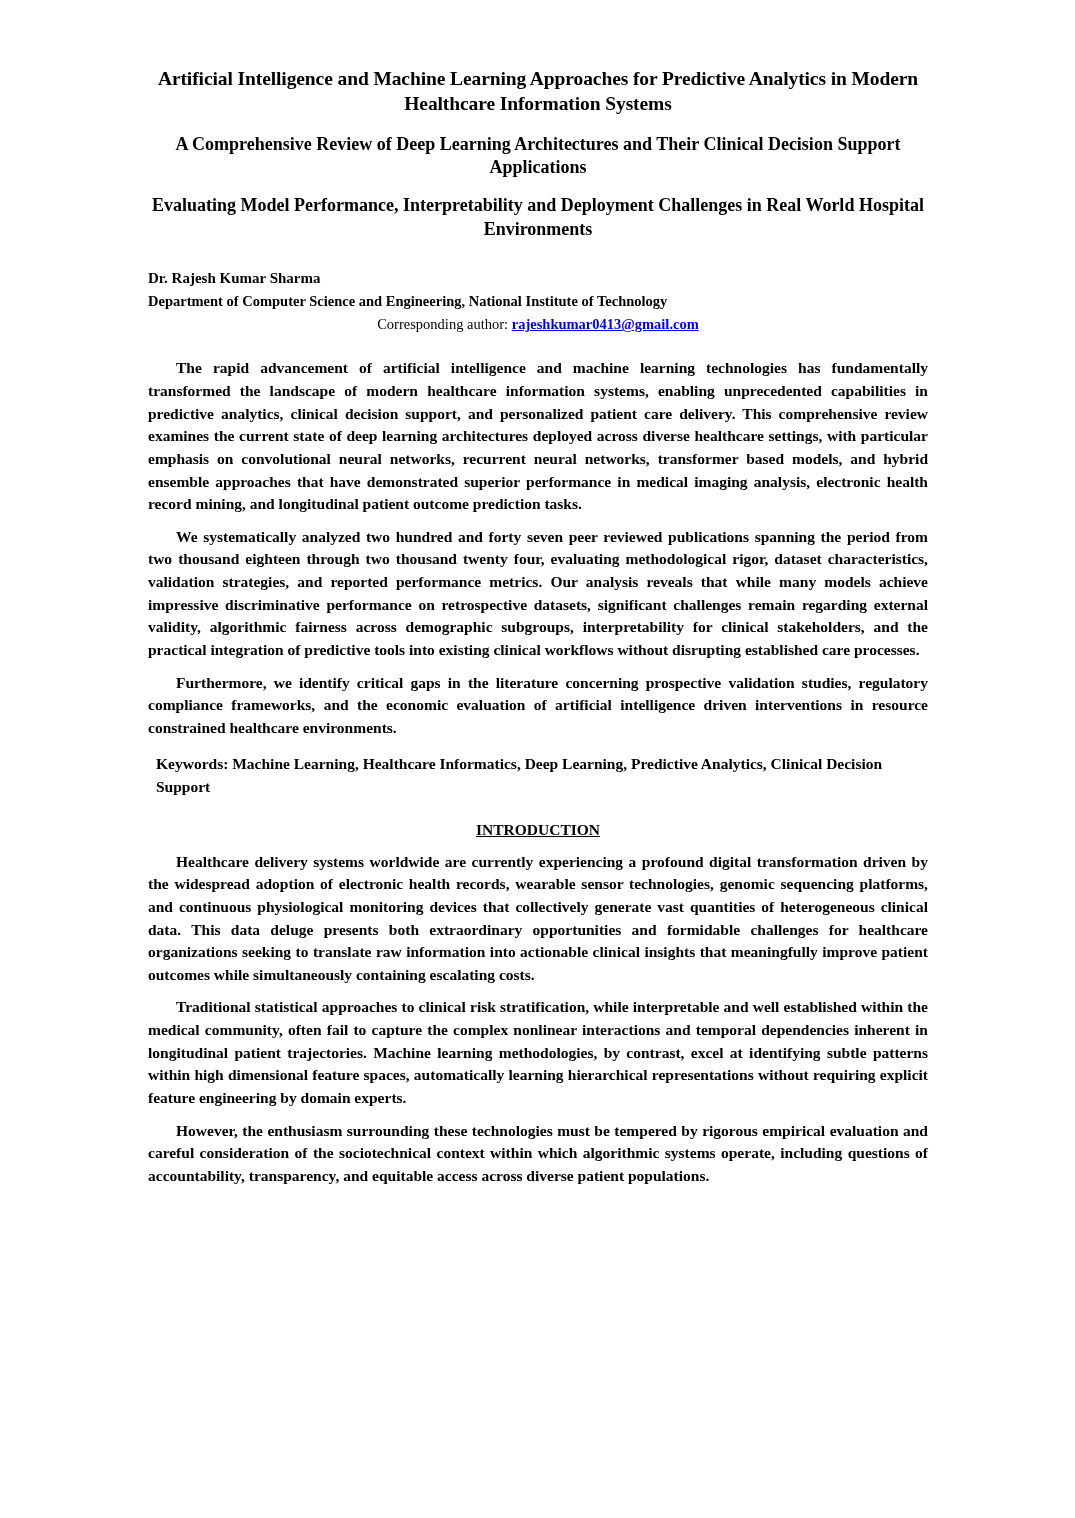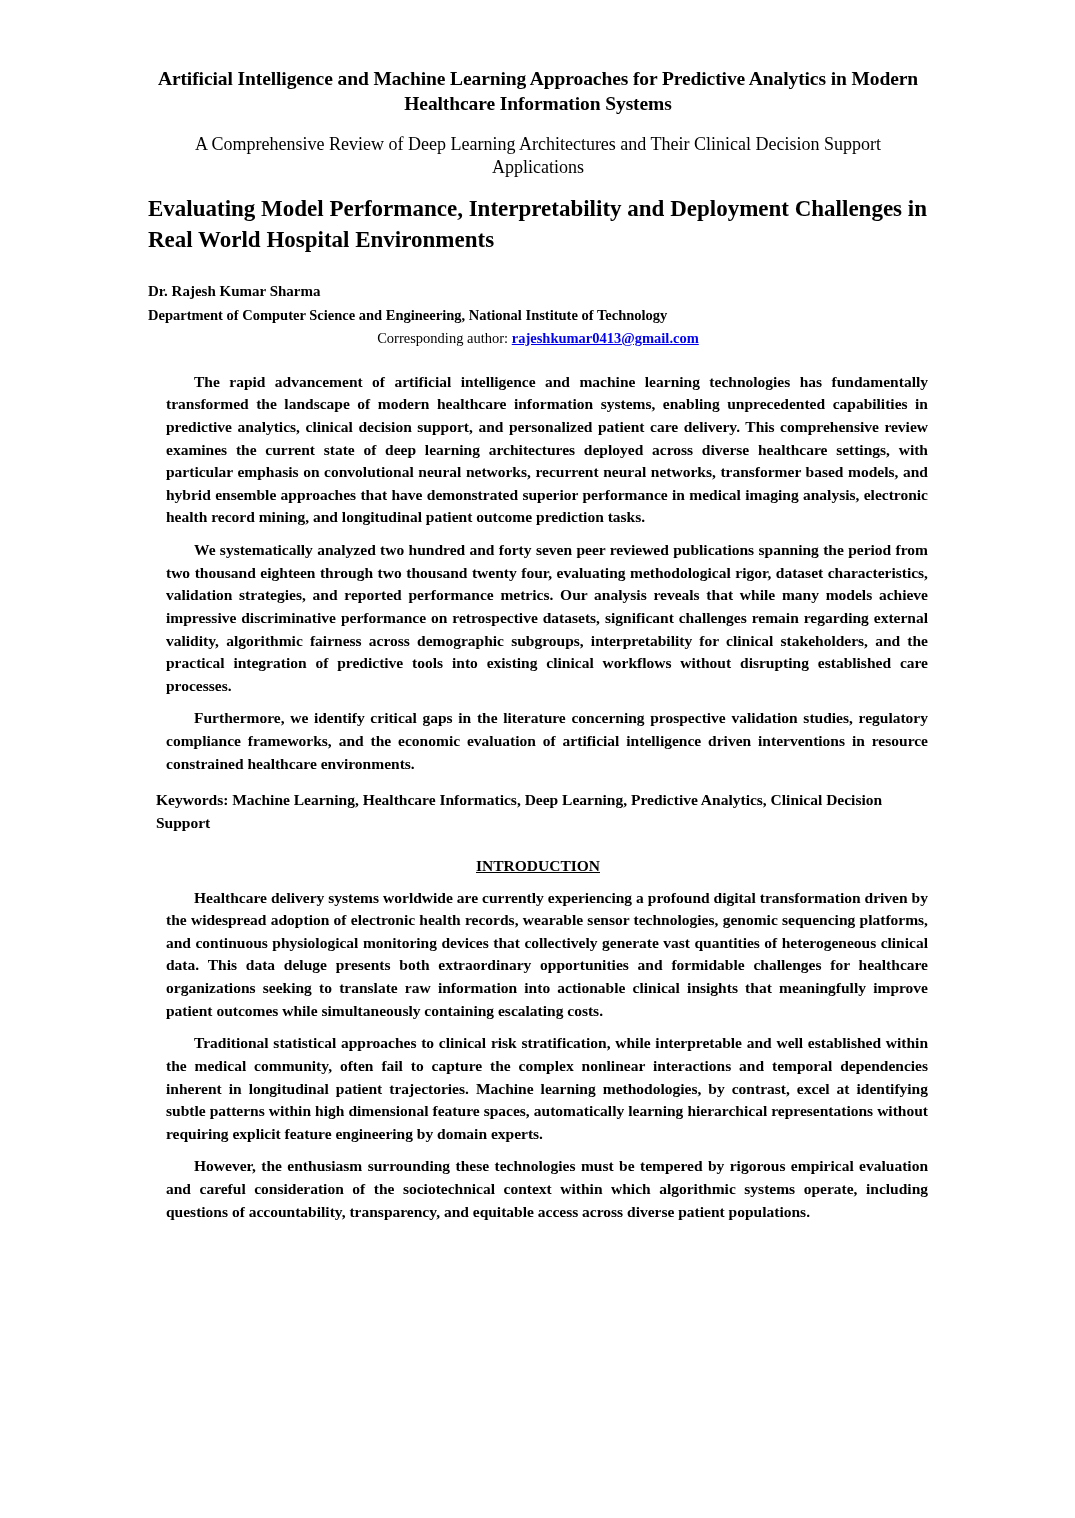--- a/index.html
+++ b/index.html
@@ -33,29 +33,29 @@
   .title {
     font-size: 19.5px;
     font-weight: bold;
     text-align: center;
     line-height: 1.30;
     letter-spacing: -0.1px;
     margin: 0 0 16px 0;
   }
   .subtitle {
     font-size: 18px;
-    font-weight: normal;
+    font-weight: bold;
     text-align: center;
     line-height: 1.32;
     margin: 0 0 14px 0;
   }
   .subtitle2 {
-    font-size: 23px;
+    font-size: 18px;
     font-weight: bold;
-    text-align: left;
+    text-align: center;
     line-height: 1.32;
     margin: 0 0 26px 0;
   }
 
   
   .authors {
     font-size: 15px;
     font-weight: bold;
     text-align: left;
     line-height: 1.45;
@@ -92,21 +92,20 @@
   .para {
     font-size: 15.5px;
     font-weight: bold;
     text-align: justify;
     line-height: 1.46;
     margin: 0 0 10px 0;
     text-indent: 0;
   }
   .para.indent {
     text-indent: 28px;
-    margin-left: 18px;
   }
   .kw {
     font-size: 15.5px;
     font-weight: bold;
     text-align: left;
     line-height: 1.46;
     margin: 14px 0 0 8px;
   }
   .small-head {
     font-size: 15.5px;

